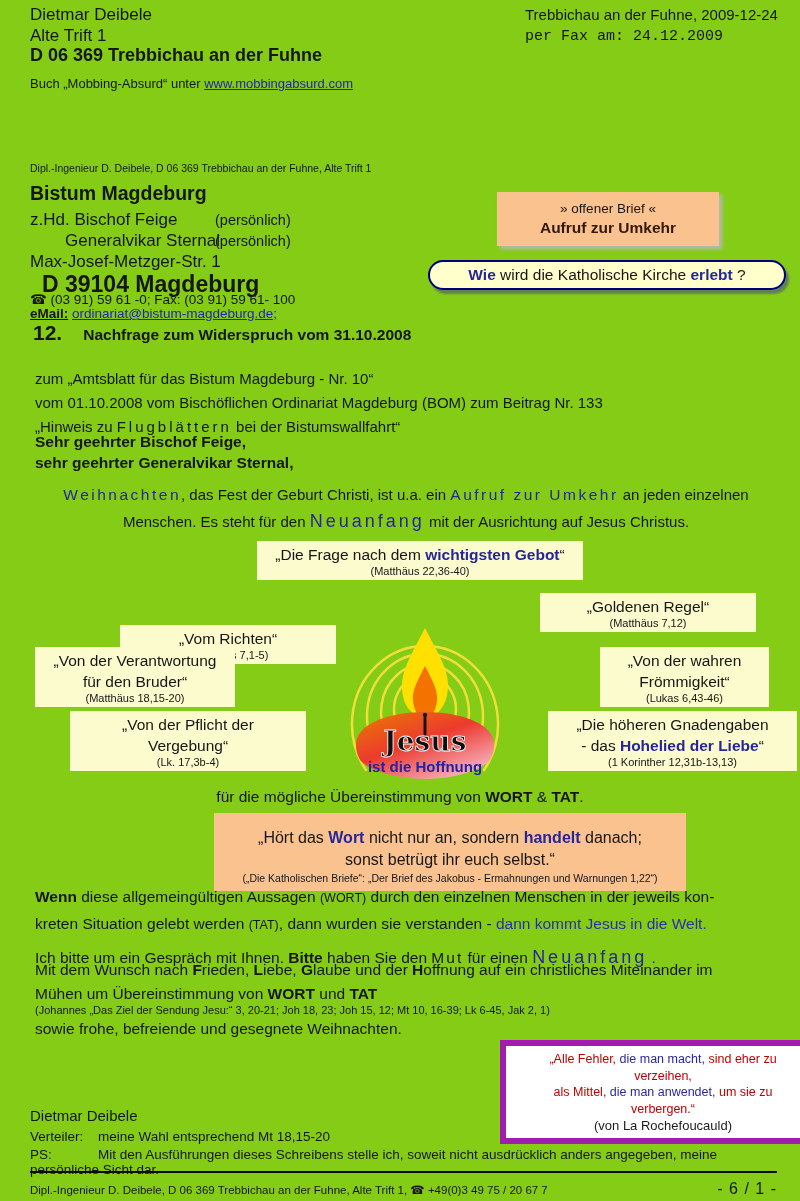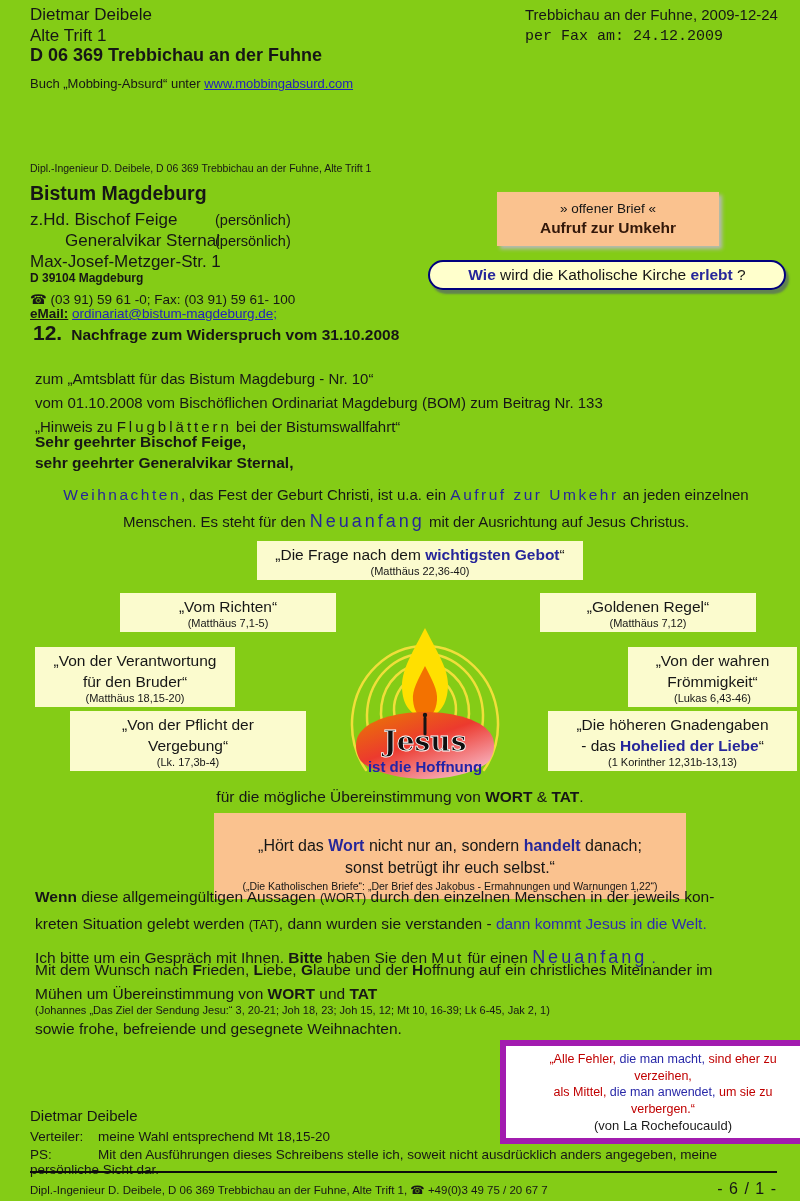--- a/index.html
+++ b/index.html
@@ -19,59 +19,59 @@
   .date-line{left:525px;top:6px;font-size:15px;}
   .fax-line{left:525px;top:28px;font-size:15px;font-family:Liberation Mono, monospace;}
   .return-line{left:30px;top:162px;font-size:10.5px;}
   
   .rec-org{left:30px;top:182px;font-size:19.5px;font-weight:bold;}
   .rec-row1{left:30px;top:210px;font-size:17px;width:400px;}
   .rec-row2{left:65px;top:231px;font-size:17px;width:400px;}
   .pers1{position:absolute;left:185px;top:2px;font-size:14.5px;}
   .pers2{position:absolute;left:150px;top:2px;font-size:14.5px;}
   .rec-street{left:30px;top:252px;font-size:17px;}
-  .rec-city{left:30px;top:271px;font-size:12px;font-weight:bold;}
+  .rec-city{left:42px;top:271px;font-size:23px;font-weight:bold;}
   .rec-phone{left:30px;top:291px;font-size:13.5px;}
   .rec-email{left:30px;top:306px;font-size:13.5px;}
   .email-label{font-weight:bold;text-decoration:underline;}
   
   .banner{left:497px;top:192px;width:222px;height:54px;background:#fac28f;
     box-shadow:3px 3px 4px #b9b9b9;text-align:center;}
   .banner-l1{font-size:13.5px;margin-top:9px;}
   .banner-l2{font-size:15.5px;font-weight:bold;color:#33180a;margin-top:3px;}
   .pill{left:428px;top:260px;width:354px;height:26px;background:#ffffcc;
     border:2px solid #00007d;border-radius:16px;text-align:center;
     line-height:26px;font-size:15.5px;box-shadow:3px 4px 2px rgba(70,70,130,.55);}
   
-  .subject{left:33px;top:321px;display:flex;align-items:baseline;gap:9px;}
+  .subject{left:33px;top:321px;display:flex;align-items:baseline;gap:21px;}
   .subject-no{font-size:21px;font-weight:bold;}
   .subject-title{font-size:15.5px;font-weight:bold;}
   .refs{left:35px;top:367px;font-size:15px;line-height:24px;}
   .flug{letter-spacing:3px;}
   .salutation{left:35px;top:431px;font-size:15.5px;font-weight:bold;line-height:21px;}
   .intro{left:35px;top:481px;width:742px;font-size:15px;line-height:27px;text-align:center;}
   .w-spaced{letter-spacing:2.5px;color:#26269a;font-size:15.5px;}
   .neu{letter-spacing:3px;color:#26269a;font-size:18px;}
   
   .ybox{background:#fbfbce;text-align:center;padding:3px 2px 2px 2px;}
   .ybox .t{font-size:15.5px;line-height:21px;}
   .ybox .r{font-size:11px;line-height:13px;}
   .yb-top{left:257px;top:541px;width:322px;}
-  .yb-richten{left:120px;top:593px;width:212px;}
+  .yb-richten{left:120px;top:625px;width:212px;}
   .yb-regel{left:540px;top:593px;width:212px;}
   .yb-verantw{left:35px;top:647px;width:196px;}
-  .yb-fromm{left:628px;top:647px;width:165px;}
+  .yb-fromm{left:600px;top:647px;width:165px;}
   .yb-pflicht{left:70px;top:711px;width:232px;}
   .yb-gnaden{left:548px;top:711px;width:245px;}
   .bnavy{font-weight:bold;color:#26269a;}
   
   .candle{left:336px;top:624px;width:178px;height:162px;}
   
   .wort-tat{left:0;top:788px;width:800px;text-align:center;font-size:15.5px;}
-  .obox{left:214px;top:813px;width:472px;background:#fac28f;text-align:center;padding:22px 0 5px 0;}
+  .obox{left:214px;top:813px;width:472px;background:#fac28f;text-align:center;padding:14px 0 5px 0;}
   .obox .l{font-size:16px;line-height:22px;}
   .obox .s{font-size:10.5px;line-height:15px;}
   
   .p-wenn{left:35px;top:884px;width:745px;font-size:15.5px;line-height:25px;}
   .smallcaps{font-size:12.5px;}
   .blue-run{color:#2c2cb0;}
   .p-bitte{left:35px;top:929px;width:745px;font-size:15.5px;margin-top:18px;}
   .mut{letter-spacing:2px;}
   .p-wunsch{left:35px;top:958px;width:745px;font-size:15.5px;line-height:23.5px;}
   .p-refs{left:35px;top:1004px;font-size:11px;}

